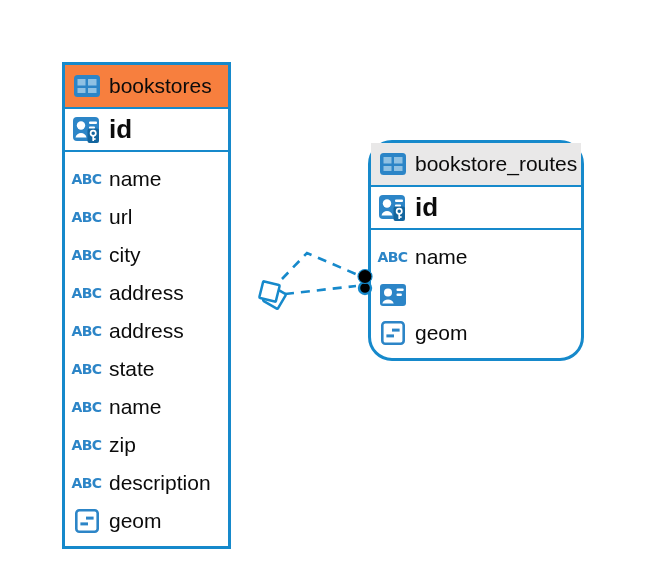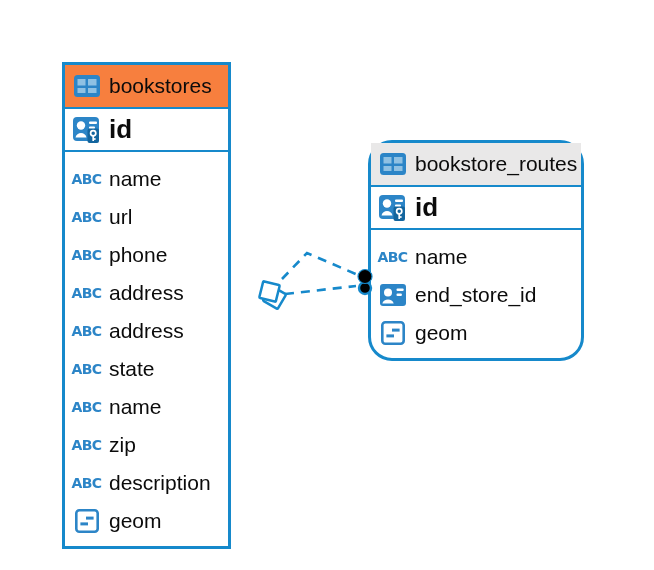--- a/index.html
+++ b/index.html
@@ -103,21 +103,21 @@
       <div class="frow">
         <span class="icon abc">ABC</span>
         <span>name</span>
       </div>
       <div class="frow">
         <span class="icon abc">ABC</span>
         <span>url</span>
       </div>
       <div class="frow">
         <span class="icon abc">ABC</span>
-        <span>phone</span>
+        <span>city</span>
       </div>
       <div class="frow">
         <span class="icon abc">ABC</span>
         <span>address</span>
       </div>
       <div class="frow">
         <span class="icon abc">ABC</span>
         <span>address</span>
       </div>
       <div class="frow">
@@ -186,21 +186,20 @@
       <div class="frow">
         <span class="icon">
           <svg width="26" height="22" viewBox="0 0 26 22">
             <rect x="0" y="0" width="26" height="22" rx="3" fill="#2C85C7"></rect>
             <circle cx="8" cy="8.5" r="4" fill="#fff"></circle>
             <path d="M2.3 19.5 C3.5 14, 12.5 14, 13.7 19.5 Z" fill="#fff"></path>
             <rect x="16.5" y="4.5" width="7.2" height="2.6" rx="1" fill="#fff"></rect>
             <rect x="16.5" y="9.5" width="5.4" height="2.6" rx="1" fill="#fff"></rect>
           </svg>
         </span>
-        <span>end_store_id</span>
       </div>
       <div class="frow">
         <span class="icon">
           <svg width="24" height="24" viewBox="0 0 24 24">
             <rect x="1.3" y="1.3" width="21.4" height="21.4" rx="3" fill="#fff" stroke="#2C85C7" stroke-width="2.6"></rect>
             <rect x="11" y="7.6" width="7.6" height="3" fill="#2C85C7"></rect>
             <rect x="5.4" y="13.4" width="7.6" height="3" fill="#2C85C7"></rect>
           </svg>
         </span>
         <span>geom</span>

